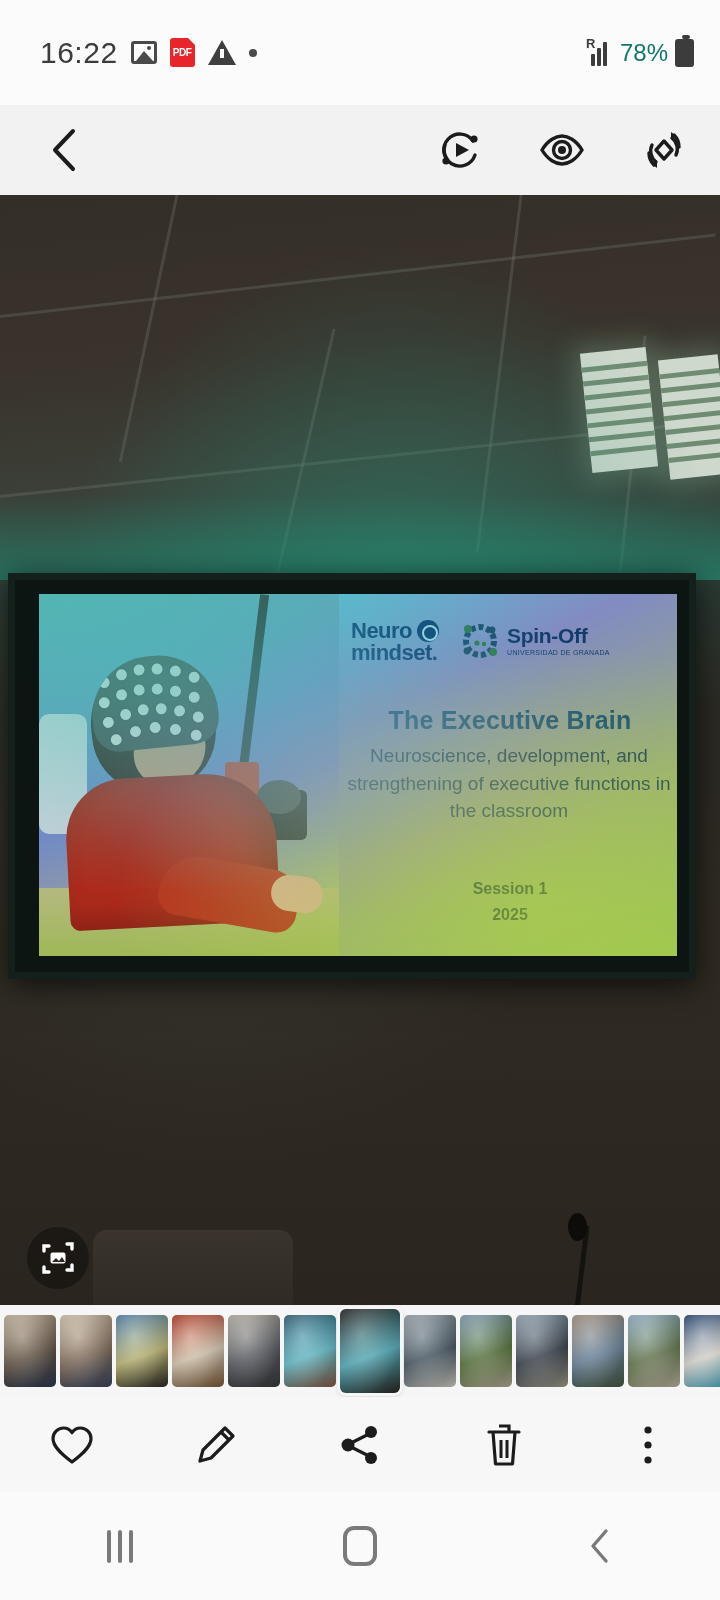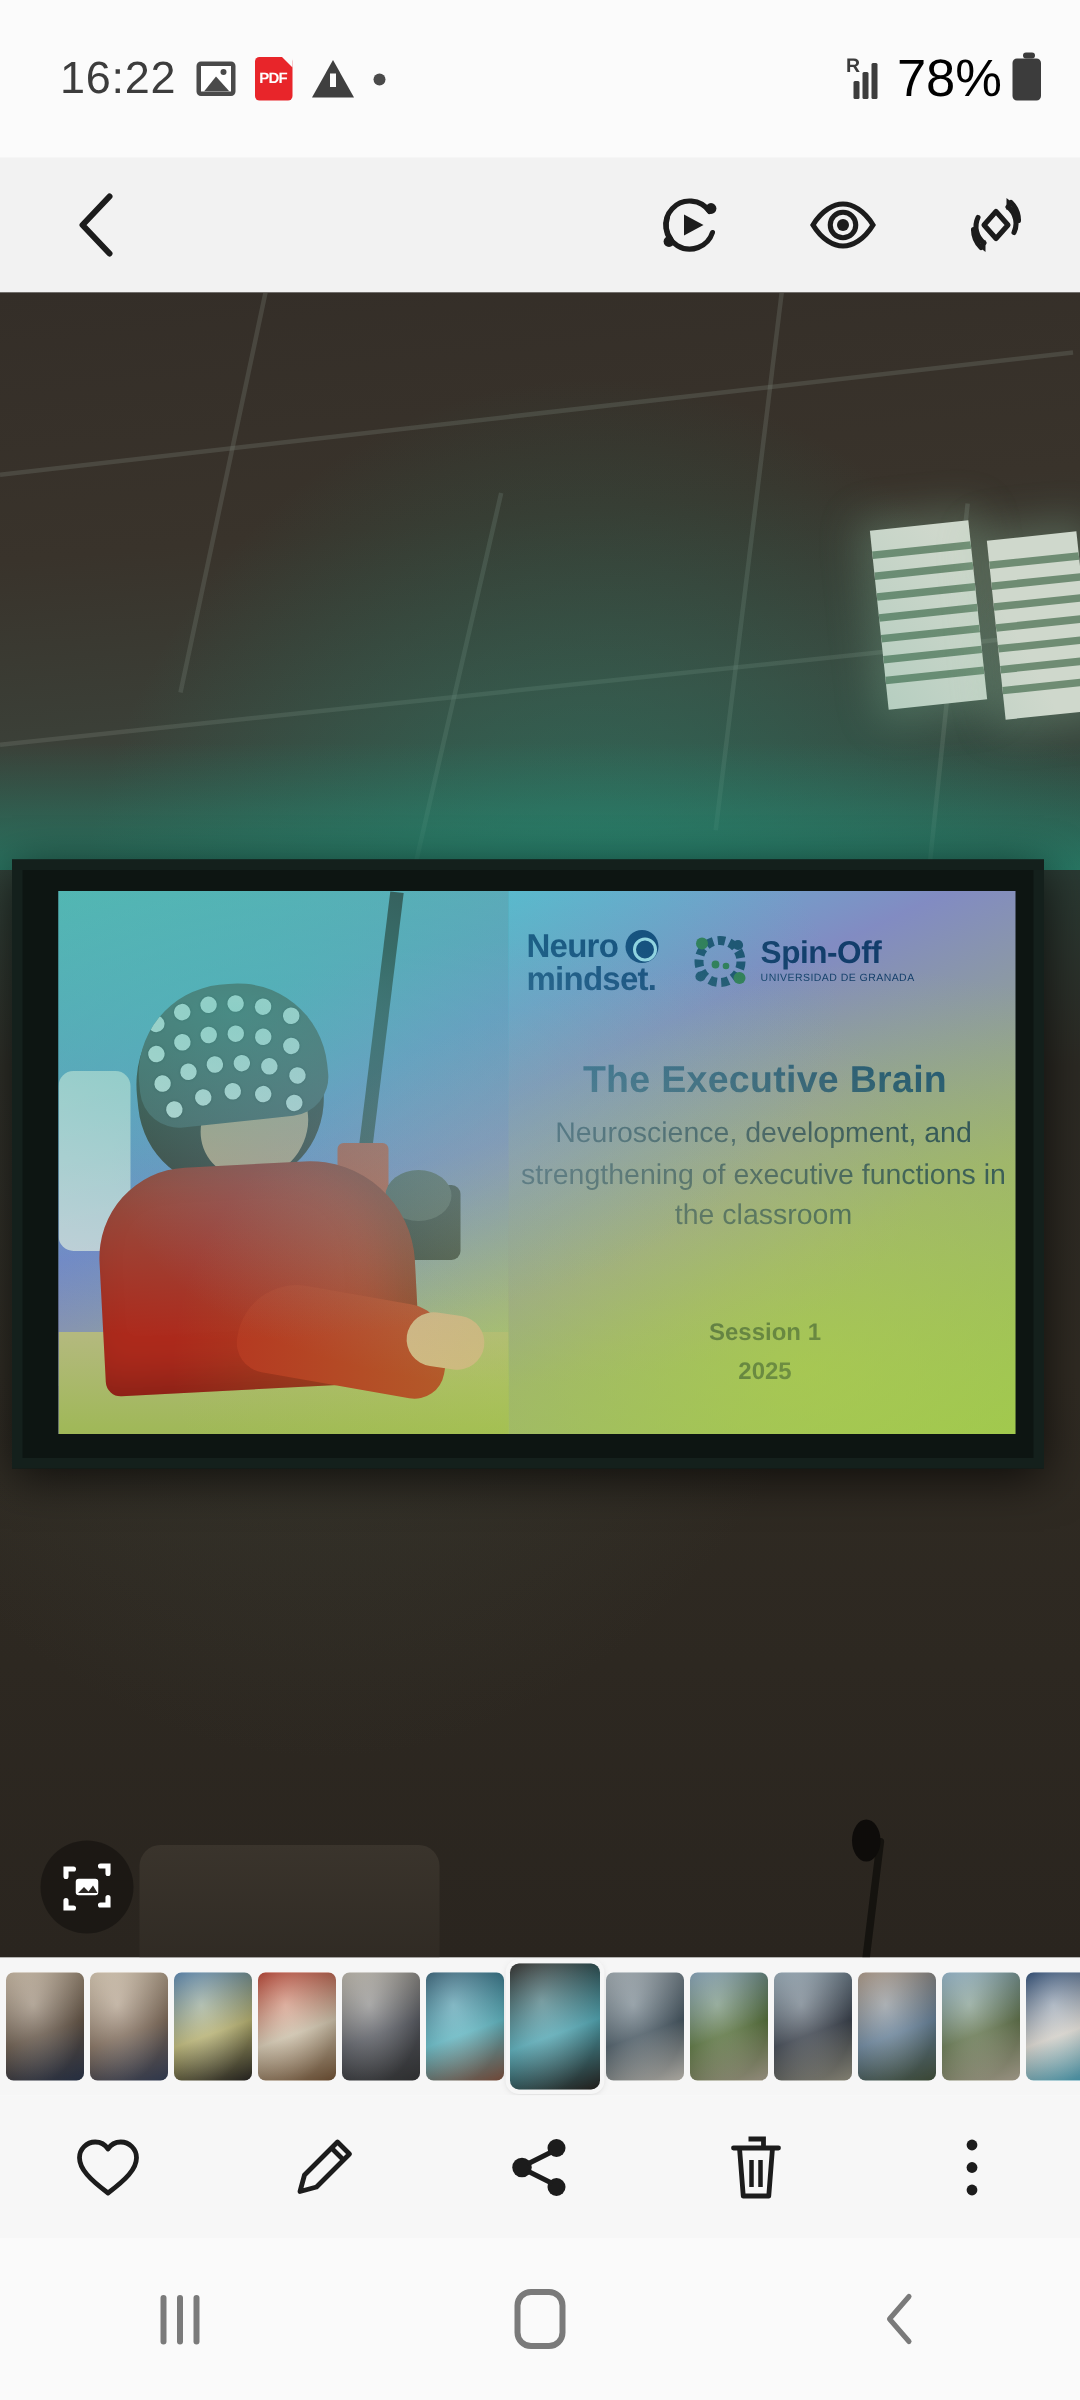--- a/index.html
+++ b/index.html
@@ -9,21 +9,21 @@
   .phone { position:relative; width:720px; height:1600px; background:#fafafa; }
 
   
   .statusbar { position:absolute; top:0; left:0; width:720px; height:105px;
     background:#fbfbfb; display:flex; align-items:center;
     padding:0 26px 0 40px; }
   .sb-left { display:flex; align-items:center; gap:13px; }
   .sb-time { font-size:30px; color:#3c3c3c; letter-spacing:.5px;
     font-family:"Liberation Sans", sans-serif; }
   .sb-right { margin-left:auto; display:flex; align-items:center; gap:7px; }
-  .sb-batt-text { font-size:35px; color:#000000; }
+  .sb-batt-text { font-size:24px; color:#0f766e; }
 
   .ic-image { width:26px; height:23px; border:3px solid #4a4a4a; border-radius:3px;
     position:relative; overflow:hidden; background:#fff; }
   .ic-image::after { content:""; position:absolute; left:2px; bottom:0; width:0;height:0;
     border-left:8px solid transparent; border-right:9px solid transparent;
     border-bottom:10px solid #4a4a4a; }
   .ic-image::before { content:""; position:absolute; right:3px; top:2px;
     width:4px;height:4px;border-radius:50%; background:#4a4a4a; }
 
   .ic-pdf { width:25px; height:29px; background:#e8252a; border-radius:3px;

